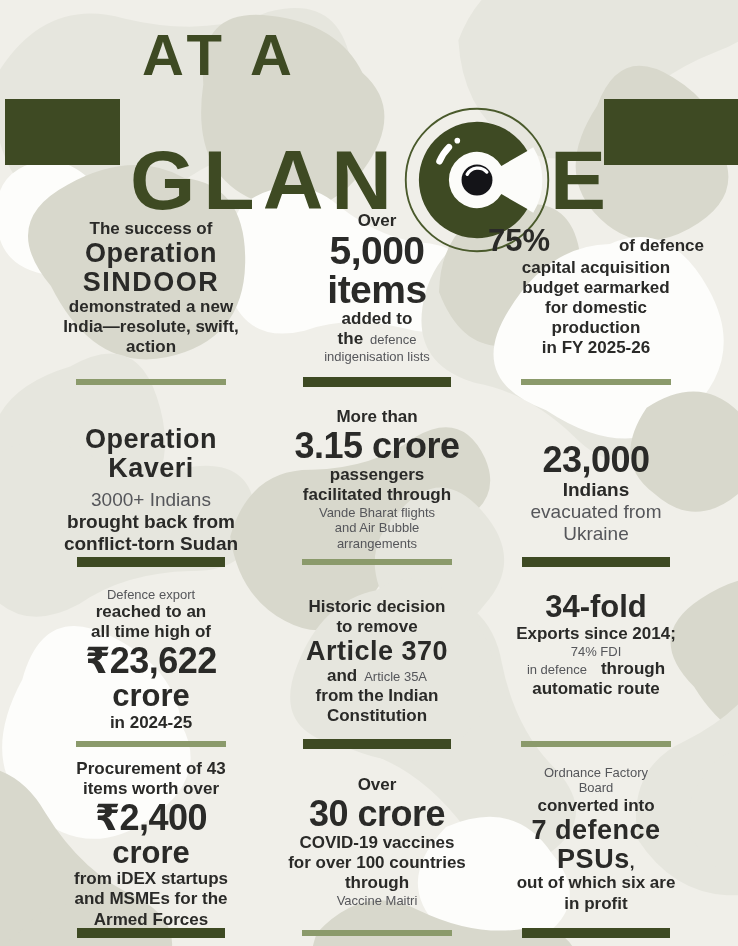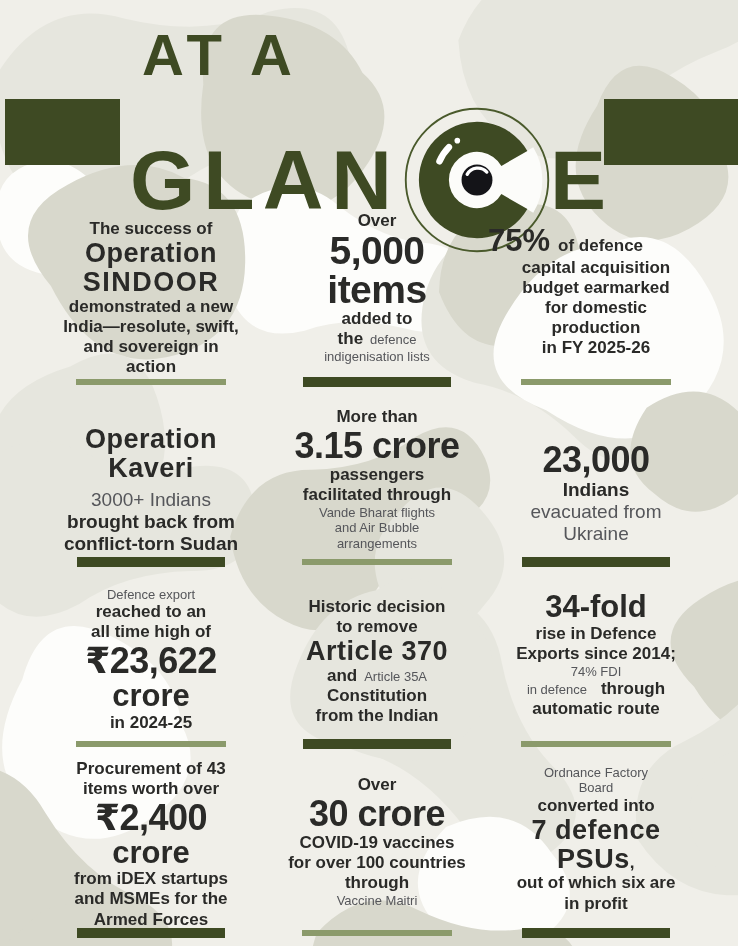--- a/index.html
+++ b/index.html
@@ -30,21 +30,21 @@
   .sb{font-weight:700;font-size:17px;line-height:1.18}
   .sg{font-weight:400;font-size:13px;line-height:1.18;color:var(--gray)}
   .bigsm{font-size:19px;line-height:22px}
   .md {font-weight:700;font-size:27px;line-height:1.07;letter-spacing:.5px}
   .lg {font-weight:700;font-size:31px;line-height:1.05}
   .xl2{font-weight:700;font-size:36px;line-height:1.05;letter-spacing:-.5px}
   .xl {font-weight:700;font-size:39px;line-height:1.0;letter-spacing:-.5px}
   .ls1{letter-spacing:1.5px}
   .gap{margin-left:7px}
   .gapwide{margin-left:14px}
-  .inline-big{display:flex;justify-content:flex-start;align-items:baseline;gap:8px}
+  .inline-big{display:flex;justify-content:space-between;align-items:baseline;gap:8px}
   .bar{position:absolute;left:50%;transform:translateX(-50%)}
   .bar.light{bottom:10px;width:150px;height:6px;background:var(--olive-light)}
   .bar.dark {bottom:8px;width:148px;height:10px;background:var(--olive-dark)}
   .comma{font-size:17px;font-weight:700}
 </style>
 </head>
 <body>
 
 <svg class="camo" width="738" height="946" viewBox="0 0 738 946">
   <defs>
@@ -101,21 +101,20 @@
 </div>
 
 <div class="grid">
 
   <div class="cell" style="padding-top:14px">
     <div class="ln sb">The success of</div>
     <div class="ln md">Operation</div>
     <div class="ln md ls1">SINDOOR</div>
     <div class="ln sb">demonstrated a new</div>
     <div class="ln sb">India—resolute, swift,</div>
-    <div class="ln sb">and sovereign in</div>
     <div class="ln sb">action</div>
     <div class="bar light"></div>
   </div>
 
   <div class="cell" style="padding-top:6px">
     <div class="ln sb">Over</div>
     <div class="ln xl">5,000</div>
     <div class="ln xl">items</div>
     <div class="ln sb">added to</div>
     <div class="ln sb">
@@ -176,28 +175,27 @@
     <div class="bar light"></div>
   </div>
 
   <div class="cell" style="padding-top:22px">
     <div class="ln sb">Historic decision</div>
     <div class="ln sb">to remove</div>
     <div class="ln md">Article 370</div>
     <div class="ln sb">
       <span>and</span><span class="sg gap">Article 35A</span>
     </div>
+    <div class="ln sb">from the Indian</div>
     <div class="ln sb">Constitution</div>
-    <div class="ln sb">from the Indian</div>
     <div class="bar dark"></div>
   </div>
 
   <div class="cell" style="padding-top:16px">
     <div class="ln lg">34-fold</div>
-    <div class="ln sb">rise in Defence</div>
     <div class="ln sb">Exports since 2014;</div>
     <div class="ln sg">74% FDI</div>
     <div class="ln sb">
       <span class="sg">in defence</span><span class="gapwide">through</span>
     </div>
     <div class="ln sb">automatic route</div>
     <div class="bar light"></div>
   </div>
 
   <div class="cell" style="padding-top:2px">

